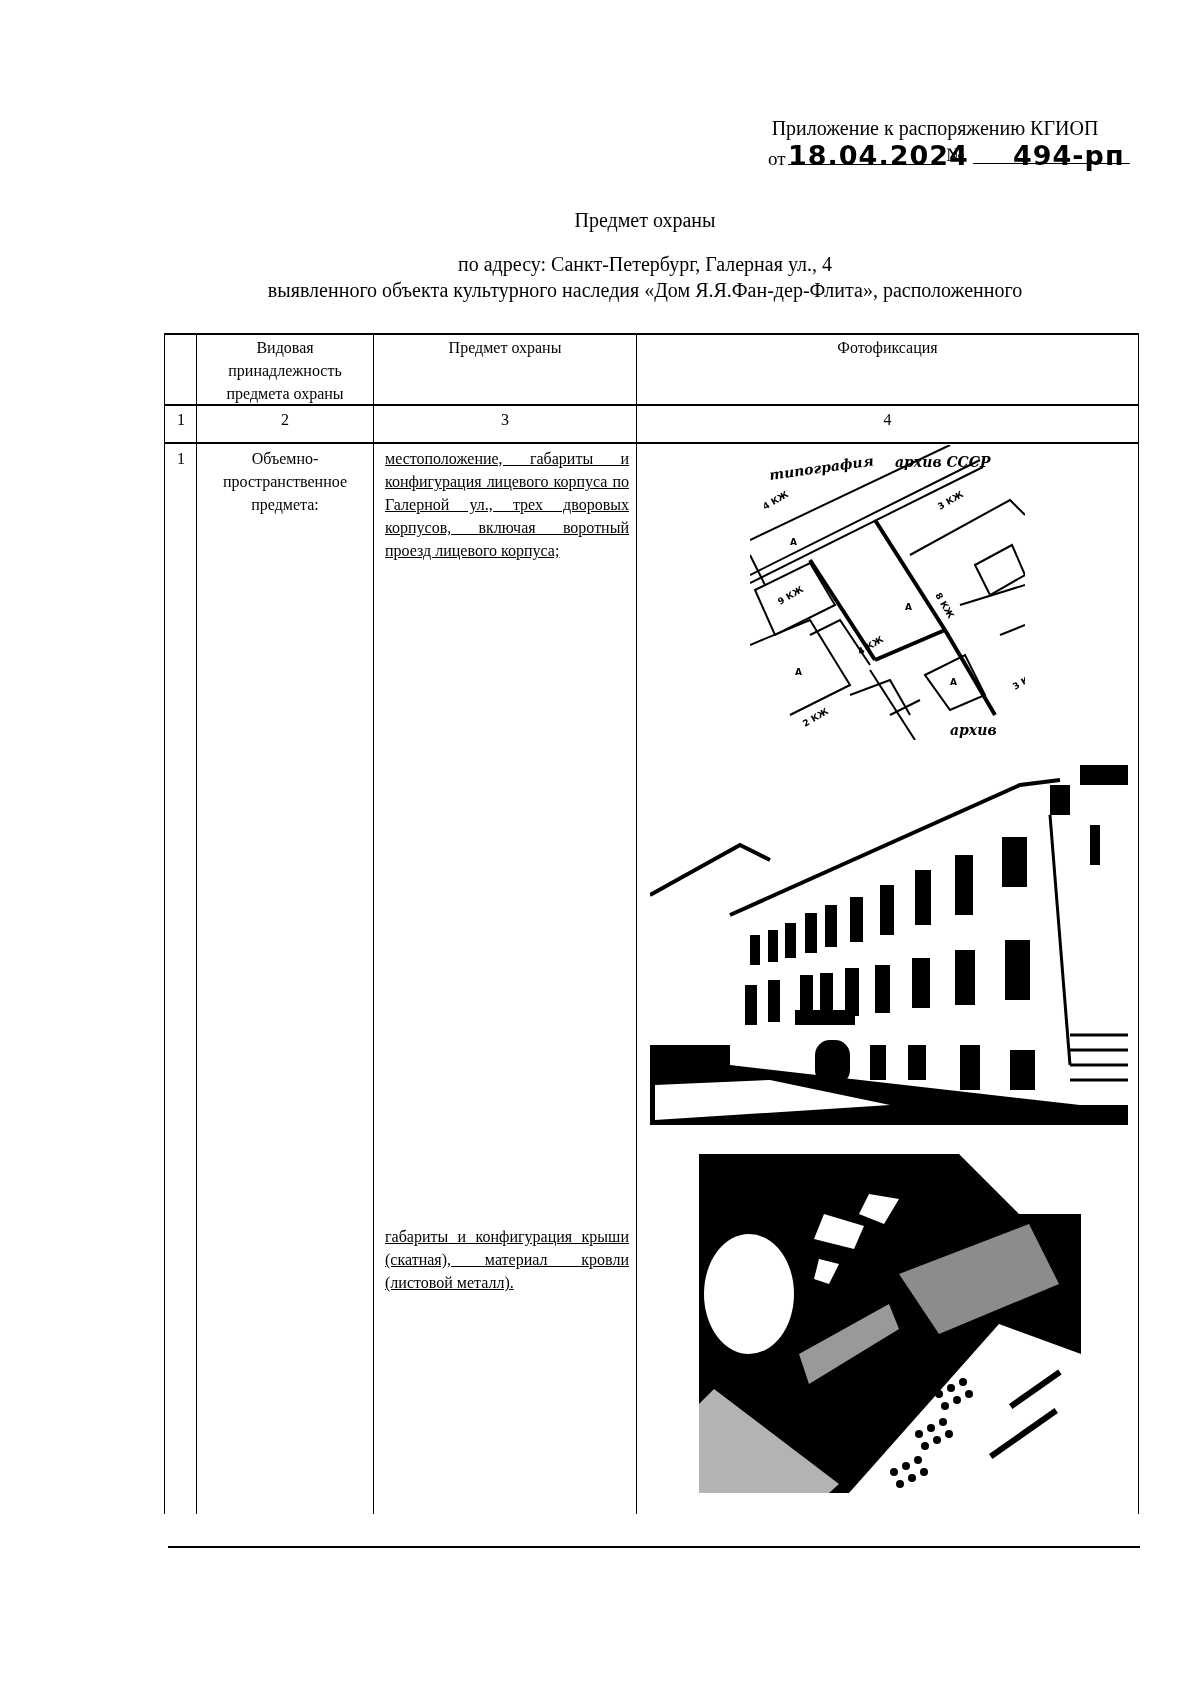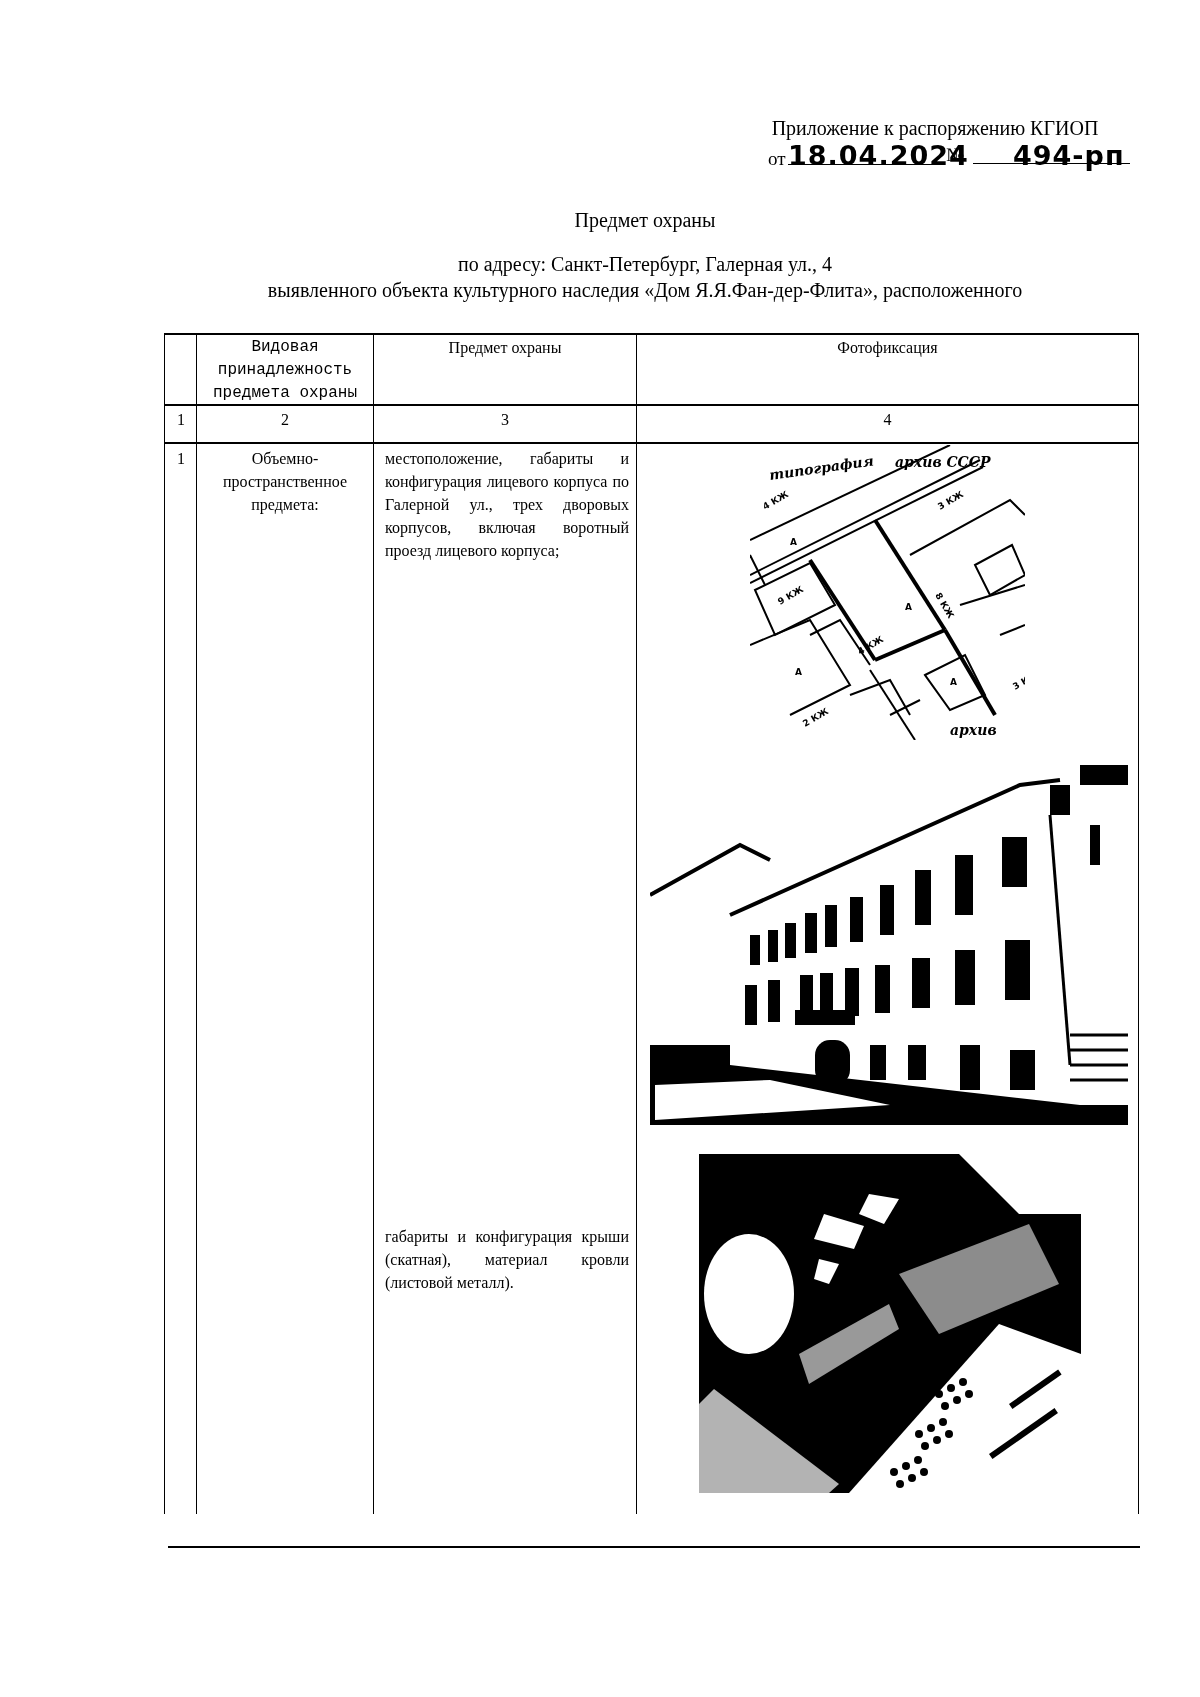--- a/index.html
+++ b/index.html
@@ -20,21 +20,21 @@
     .title { left: 150px; width: 990px; text-align: center; font-size: 20px; line-height: 26px; }
     .t1 { top: 207px; }
     .t2 { top: 233px; margin-top: 44px; }
     .t3 { top: 251px; }
 
     
     .hl { position: absolute; height: 0; border-top: 2px solid #000; }
     .vl { position: absolute; width: 0; border-left: 1.5px solid #000; }
     .cell { position: absolute; font-size: 16px; line-height: 23px; }
     .center { text-align: center; }
-    .just { text-align: justify; text-align-last: left; }
+    .just { text-align: justify; text-align-last: left; text-decoration: underline; }
 
     .photo { position: absolute; background: #fff; overflow: hidden; }
   </style>
 </head>
 <body>
 
 <div class="abs attach">Приложение к распоряжению КГИОП</div>
 <div class="abs attach-line2">
   <span class="ot">от</span>
   <span class="date hand">18.04.2024</span>
@@ -52,21 +52,21 @@
   <div class="hl" style="left:164px; top:404px; width:975px;"></div>
   <div class="hl" style="left:164px; top:442px; width:975px;"></div>
   <div class="hl" style="left:168px; top:1546px; width:972px;"></div>
 
   <div class="vl" style="left:164px; top:333px; height:1181px;"></div>
   <div class="vl" style="left:196px; top:333px; height:1181px;"></div>
   <div class="vl" style="left:373px; top:333px; height:1181px;"></div>
   <div class="vl" style="left:636px; top:333px; height:1181px;"></div>
   <div class="vl" style="left:1138px; top:333px; height:1181px;"></div>
 
-  <div class="cell center" style="left:198px; top:336px; width:174px;font-family:Liberation Mono, monospace;">Видовая принадлежность предмета охраны</div>
+  <div class="cell center" style="left:198px; top:336px; width:174px;">Видовая принадлежность предмета охраны</div>
   <div class="cell center" style="left:375px; top:336px; width:260px;">Предмет охраны</div>
   <div class="cell center" style="left:638px; top:336px; width:499px;text-align:center;">Фотофиксация</div>
 
   <div class="cell center" style="left:166px; top:408px; width:30px;">1</div>
   <div class="cell center" style="left:198px; top:408px; width:174px;">2</div>
   <div class="cell center" style="left:375px; top:408px; width:260px;">3</div>
   <div class="cell center" style="left:638px; top:408px; width:499px;">4</div>
 
   <div class="cell center" style="left:166px; top:447px; width:30px;">1</div>
   <div class="cell center" style="left:200px; top:447px; width:170px;">Объемно-пространственное предмета:</div>

